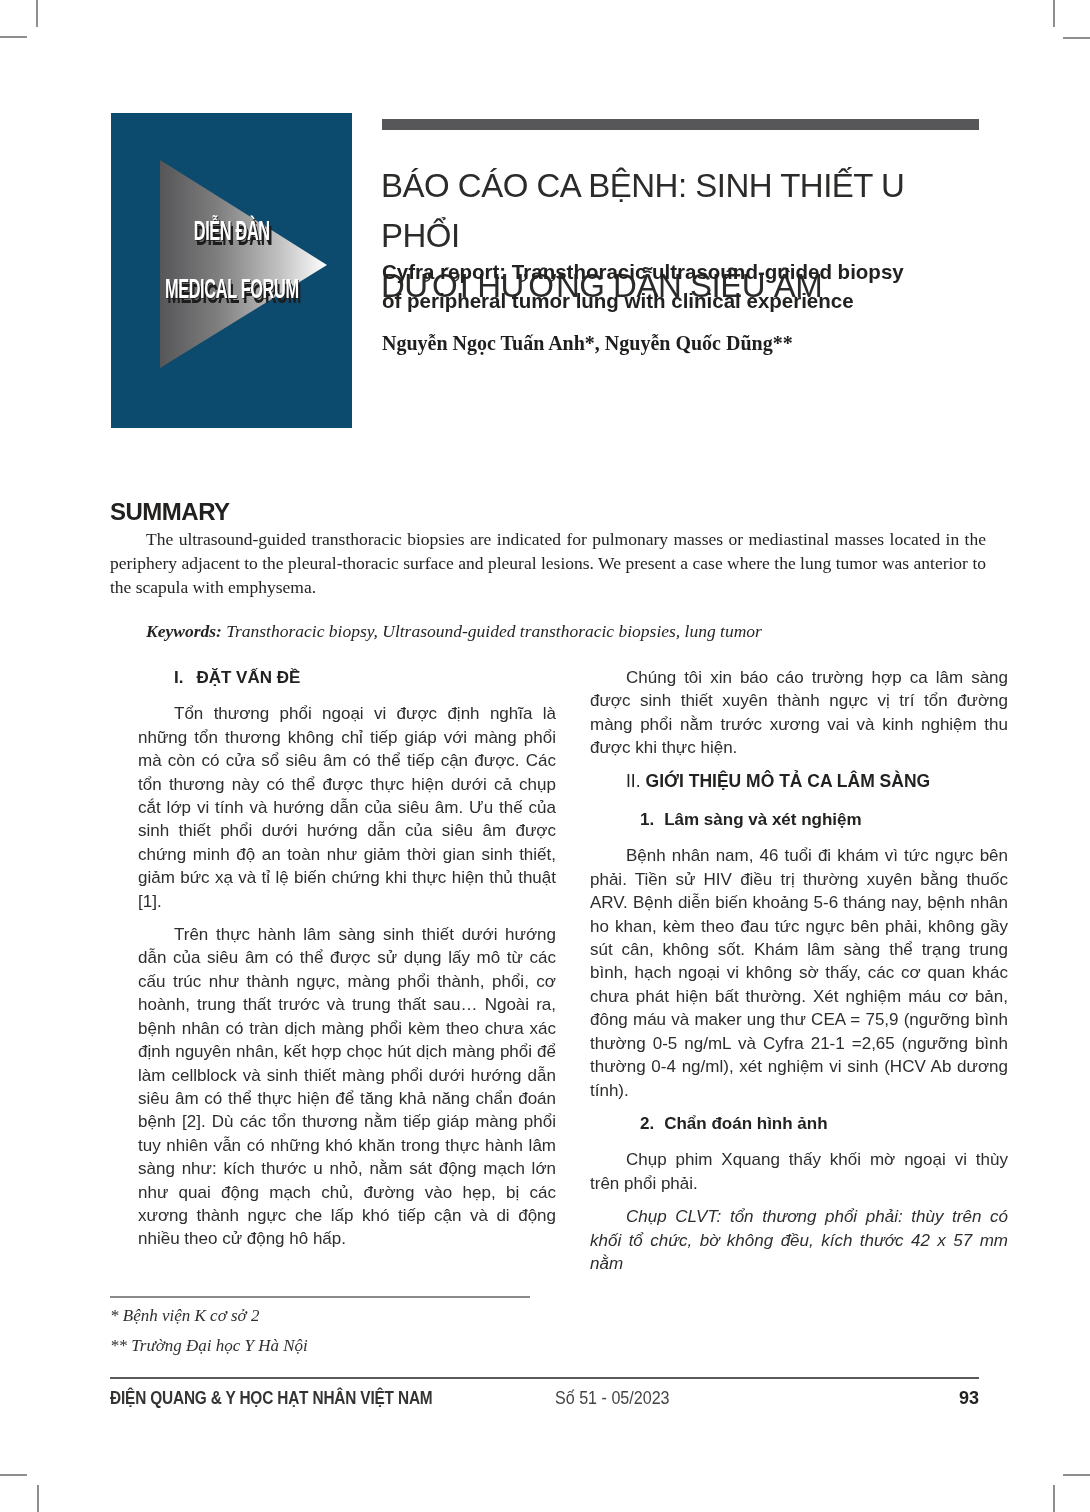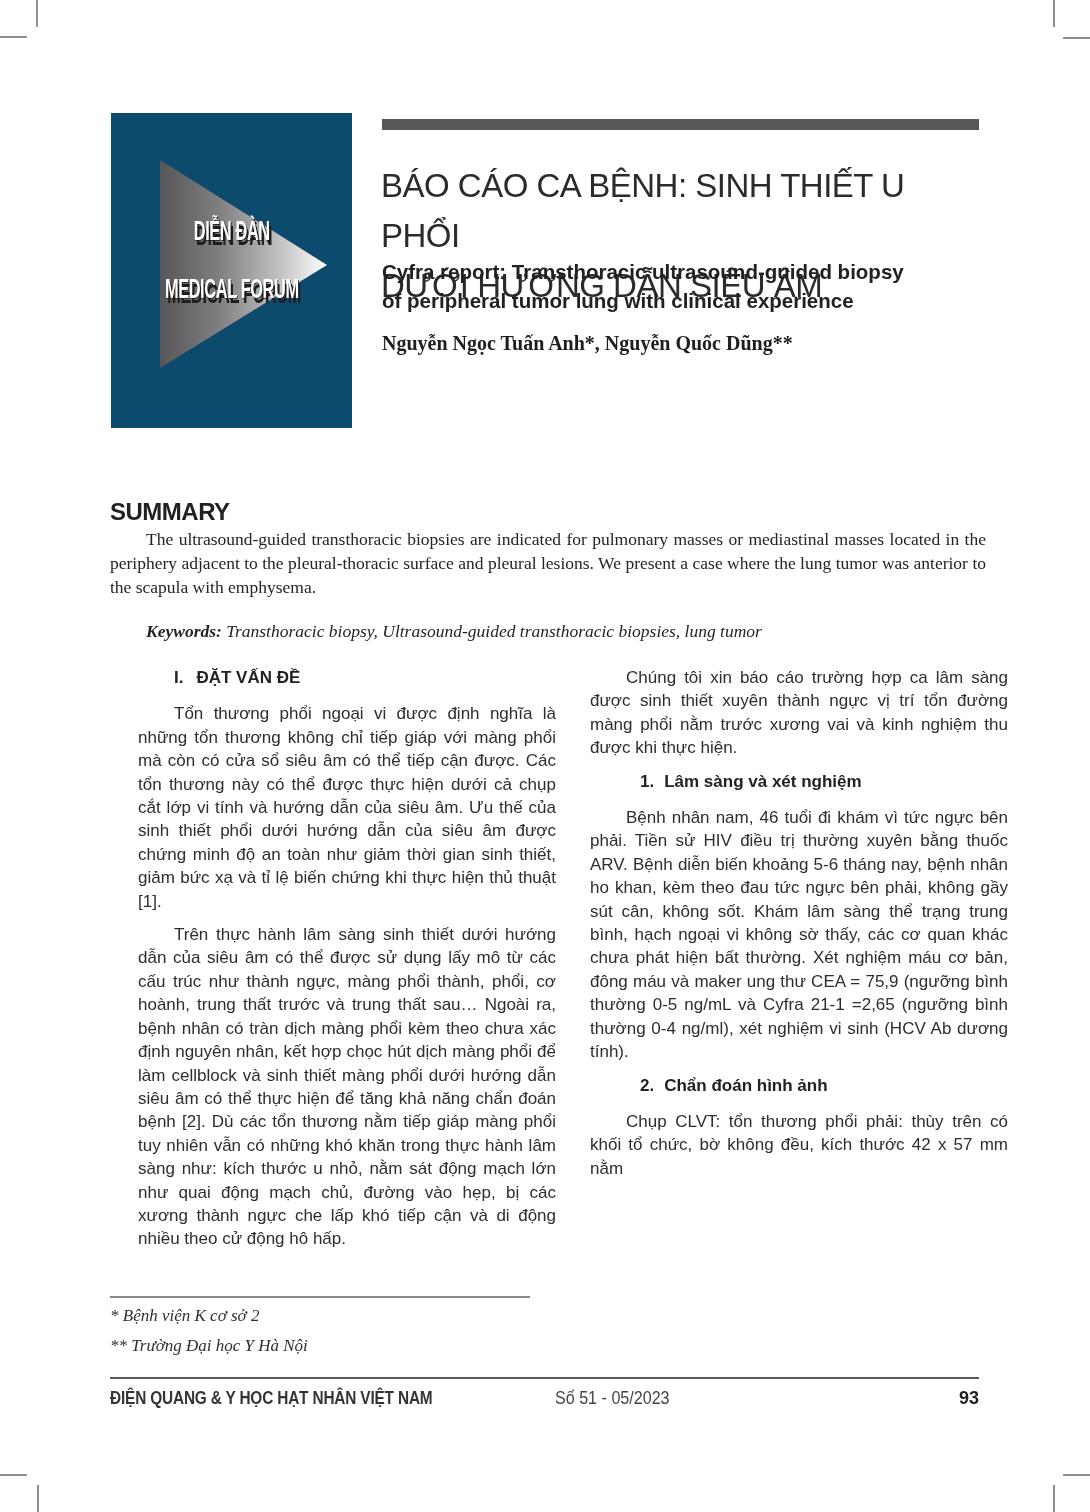--- a/index.html
+++ b/index.html
@@ -65,21 +65,21 @@
     font-size:17.5px; color:#252423; font-style:italic;
   }
   .keywords .kw-label { font-weight:bold; }
 
   
   .columns { left:110px; top:666px; width:870px; height:600px;margin-left:28px; }
   .col { position:absolute; top:0; width:418px; font-size:17px; line-height:23.4px; color:#2e2d2c; }
   .col.left { left:0; }
   .col.right { left:452px; }
   .col p { text-align:justify; text-indent:36px; margin-bottom:10px; }
-  .col p.justify-last { text-align-last:justify; }
+  .col p.justify-last { text-align-last:justify;font-style:italic; }
   .h-sec { font-weight:bold; color:#232221; padding-left:36px; margin-bottom:13px; }
   .h-sec .num { margin-right:13px; }
   .h-sec2 { padding-left:36px; margin-top:10px; margin-bottom:15px; color:#232221; font-size:17.5px; }
   .h-sec2 .num { font-weight:normal; margin-right:5px; }
   .h-sec2 .ttl { font-weight:bold; }
   .h-sub { font-weight:bold; color:#232221; padding-left:50px; margin-top:6px; margin-bottom:13px; }
   .h-sub .num { margin-right:10px; }
 
   
   .fn-rule { left:110px; top:1296px; width:420px; height:1.5px; background:#8a8a8a; }
@@ -153,23 +153,25 @@
   <p class="abs serif keywords"><span class="kw-label">Keywords:</span><span> Transthoracic biopsy, Ultrasound-guided transthoracic biopsies, lung tumor</span></p>
 
   <div class="abs columns">
     <div class="col left">
       <div class="h-sec"><span class="num">I.</span><span>ĐẶT VẤN ĐỀ</span></div>
       <p>Tổn thương phổi ngoại vi được định nghĩa là những tổn thương không chỉ tiếp giáp với màng phổi mà còn có cửa sổ siêu âm có thể tiếp cận được. Các tổn thương này có thể được thực hiện dưới cả chụp cắt lớp vi tính và hướng dẫn của siêu âm. Ưu thế của sinh thiết phổi dưới hướng dẫn của siêu âm được chứng minh độ an toàn như giảm thời gian sinh thiết, giảm bức xạ và tỉ lệ biến chứng khi thực hiện thủ thuật [1].</p>
       <p>Trên thực hành lâm sàng sinh thiết dưới hướng dẫn của siêu âm có thể được sử dụng lấy mô từ các cấu trúc như thành ngực, màng phổi thành, phổi, cơ hoành, trung thất trước và trung thất sau… Ngoài ra, bệnh nhân có tràn dịch màng phổi kèm theo chưa xác định nguyên nhân, kết hợp chọc hút dịch màng phổi để làm cellblock và sinh thiết màng phổi dưới hướng dẫn siêu âm có thể thực hiện để tăng khả năng chẩn đoán bệnh [2]. Dù các tổn thương nằm tiếp giáp màng phổi tuy nhiên vẫn có những khó khăn trong thực hành lâm sàng như: kích thước u nhỏ, nằm sát động mạch lớn như quai động mạch chủ, đường vào hẹp, bị các xương thành ngực che lấp khó tiếp cận và di động nhiều theo cử động hô hấp.</p>
     </div>
     <div class="col right">
       <p>Chúng tôi xin báo cáo trường hợp ca lâm sàng được sinh thiết xuyên thành ngực vị trí tổn đường màng phổi nằm trước xương vai và kinh nghiệm thu được khi thực hiện.</p>
+      <div class="h-sec2"><span class="num">II.</span><span class="ttl">GIỚI THIỆU MÔ TẢ CA LÂM SÀNG</span></div>
       <div class="h-sub"><span class="num">1.</span><span>Lâm sàng và xét nghiệm</span></div>
       <p>Bệnh nhân nam, 46 tuổi đi khám vì tức ngực bên phải. Tiền sử HIV điều trị thường xuyên bằng thuốc ARV. Bệnh diễn biến khoảng 5-6 tháng nay, bệnh nhân ho khan, kèm theo đau tức ngực bên phải, không gầy sút cân, không sốt. Khám lâm sàng thể trạng trung bình, hạch ngoại vi không sờ thấy, các cơ quan khác chưa phát hiện bất thường. Xét nghiệm máu cơ bản, đông máu và maker ung thư CEA = 75,9 (ngưỡng bình thường 0-5 ng/mL và Cyfra 21-1 =2,65 (ngưỡng bình thường 0-4 ng/ml), xét nghiệm vi sinh (HCV Ab dương tính).</p>
       <div class="h-sub"><span class="num">2.</span><span>Chẩn đoán hình ảnh</span></div>
+      <p>Chụp phim Xquang thấy khối mờ ngoại vi thùy trên phổi phải.</p>
       <p class="justify-last">Chụp CLVT: tổn thương phổi phải: thùy trên có khối tổ chức, bờ không đều, kích thước 42 x 57 mm nằm</p>
     </div>
   </div>
 
   <div class="abs fn-rule"></div>
   <div class="abs footnote f1">* Bệnh viện K cơ sở 2</div>
   <div class="abs footnote f2">** Trường Đại học Y Hà Nội</div>
 
   <div class="abs ft-rule"></div>
   <div class="abs footer">

